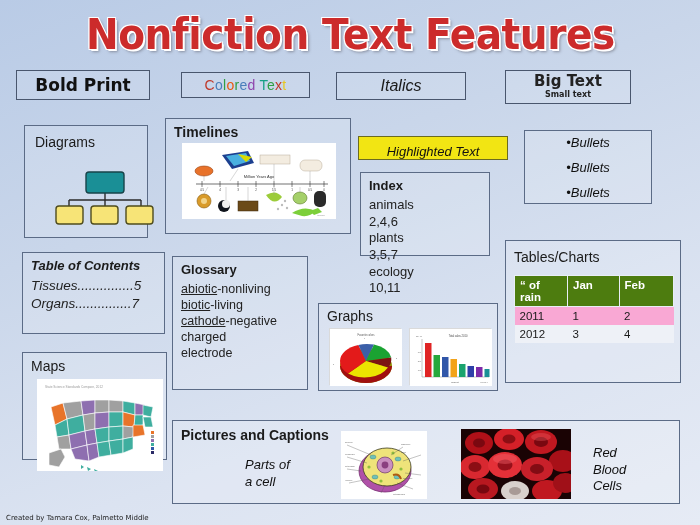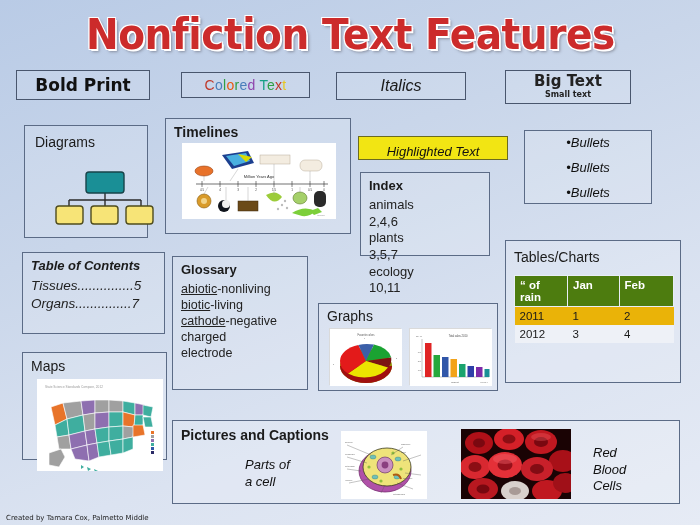--- a/index.html
+++ b/index.html
@@ -170,21 +170,21 @@
     text-align: left;
     padding: 3px 5px;
     vertical-align: top;
     border: 1px solid #e8eef6;
   }
   .data-table td {
     padding: 3px 5px;
     border: 0;
     color: #1a1a1a;
   }
-  .data-table tr.odd td { background: #eab308; }
+  .data-table tr.odd td { background: #f9a8d4; }
   .data-table tr.even td { background: #eef1f7; }
 
   
   .map-img {
     position: absolute;
     left: 14px; top: 26px;
     width: 126px; height: 92px;
     background: #fff;
     overflow: hidden;
   }

